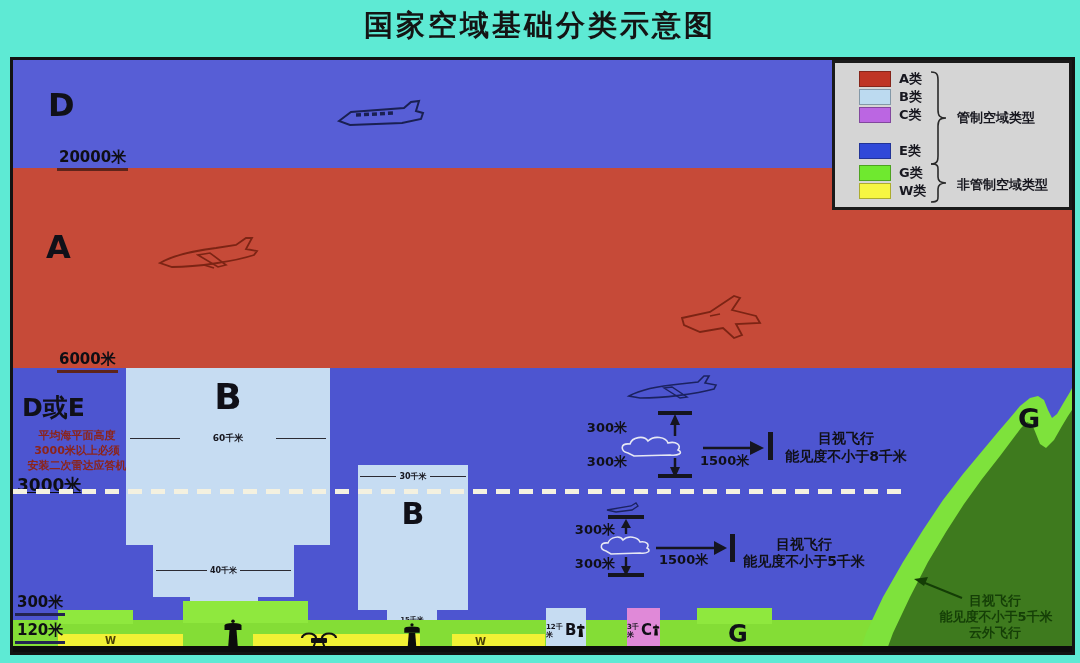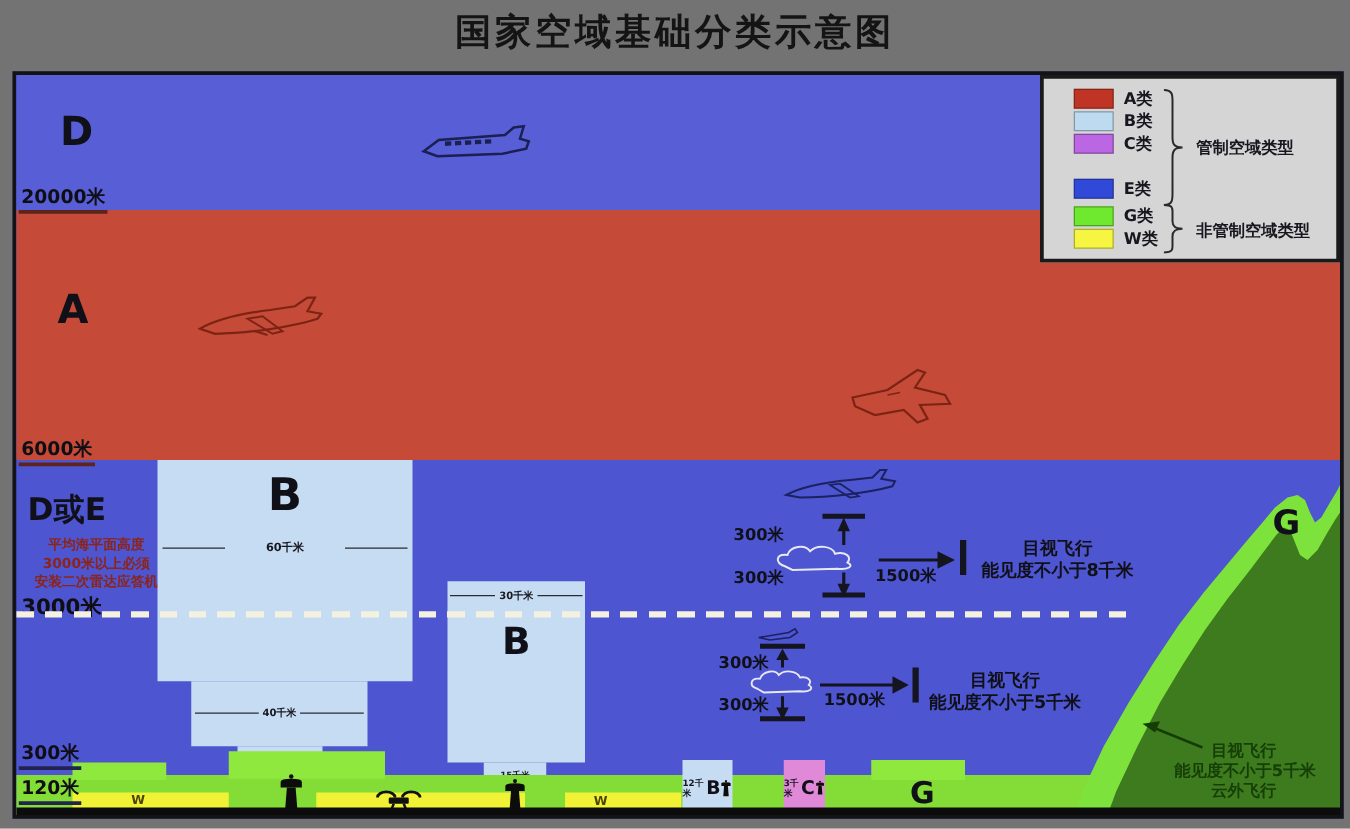--- a/index.html
+++ b/index.html
@@ -1,27 +1,27 @@
 <!DOCTYPE html>
 <html><head>
 <meta charset="utf-8">
 <style>
   html,body{margin:0;padding:0;background:#ffffff;}
   body{font-family:"DejaVu Sans","Liberation Sans",sans-serif;}
-  .canvas{position:relative;width:1080px;height:663px;background:#737373;overflow:hidden;}
+  .canvas{position:relative;width:1080px;height:663px;background:#5eead4;overflow:hidden;}
   .abs{position:absolute;}
   .ttl{left:0;top:6px;width:100%;text-align:center;font-size:29px;font-weight:bold;
        color:#141414;letter-spacing:3px;font-family:"DejaVu Serif","Liberation Serif",serif;}
   .frame{left:10px;top:57px;width:1065px;height:598px;border:3px solid #131313;
          box-sizing:border-box;background:#4d55d0;overflow:hidden;}
   .band-d{left:0;top:0;width:100%;height:108px;background:#575ed6;}
   .band-a{left:0;top:108px;width:100%;height:200px;background:#c64a38;}
   .zlbl{font-weight:bold;color:#101018;}
   .alt{font-weight:bold;color:#0e0e14;font-size:15px;padding:0 2px 1px 2px;white-space:nowrap;}
-  .ul-red{border-bottom:3px solid #5e241a;}
+  .ul-red{border-bottom:3px solid #5e241a;margin-left:42px;}
   .ul-blue{border-bottom:3px solid #232350;}
   .note{color:#8c241a;font-weight:bold;font-size:11px;line-height:15px;text-align:center;}
   .dash{height:5px;background:repeating-linear-gradient(90deg,#f4f1e0 0 14px,rgba(0,0,0,0) 14px 23px);z-index:14;}
   .twr{background:#c6dcf2;z-index:4;}
   .dim{display:flex;align-items:center;gap:3px;z-index:6;}
   .dim i{flex:1;height:1px;background:#2b2b33;}
   .dim span{font-weight:bold;color:#17171f;white-space:nowrap;}
   .f9 span{font-size:9px;} .f8 span{font-size:8px;} .f7 span{font-size:7px;}
   .green{background:#84dd36;z-index:8;}
   .bump{background:#8fe83e;z-index:8;}
@@ -58,21 +58,21 @@
     <div class="abs alt ul-red" style="left:2px;top:88px;">20000米</div>
     <div class="abs zlbl" style="left:33px;top:168px;font-size:32px;">A</div>
     <div class="abs alt ul-red" style="left:2px;top:290px;">6000米</div>
     <div class="abs zlbl" style="left:9px;top:331px;font-size:25px;">D或E</div>
 
     <div class="abs note" style="left:0;top:368px;width:128px;">
       <div>平均海平面高度</div>
       <div>3000米以上必须</div>
       <div>安装二次雷达应答机</div>
     </div>
-    <div class="abs alt" style="left:2px;top:414px;font-size:17px;">3000米</div>
+    <div class="abs alt" style="left:2px;top:414px;font-size:17px;text-decoration:underline;">3000米</div>
 
     <svg class="abs" style="left:323px;top:38px;z-index:3;" width="100" height="36" viewBox="0 0 100 36">
       <path d="M3,23 L15,14 L68,10 L75,4 L83,3 L80,13 L87,15 L85,21 L66,25 L14,27 Z" fill="none" stroke="#1a2052" stroke-width="2"></path>
       <path d="M20,17 L58,15" stroke="#1a2052" stroke-width="3.5" stroke-dasharray="5,3" fill="none"></path>
     </svg>
     <svg class="abs" style="left:145px;top:175px;z-index:3;" width="112" height="48" viewBox="0 0 112 48">
       <path d="M2,28 C14,21 34,16 58,13 L78,10 L88,3 L94,3 L88,14 L99,16 L96,20 C78,26 40,32 14,32 Z" fill="none" stroke="#7c2414" stroke-width="1.8"></path>
       <path d="M40,20 L60,32 L68,30 L52,18 Z" fill="none" stroke="#7c2414" stroke-width="1.6"></path>
       <path d="M46,30 l10,3" stroke="#7c2414" stroke-width="1.6"></path>
     </svg>

